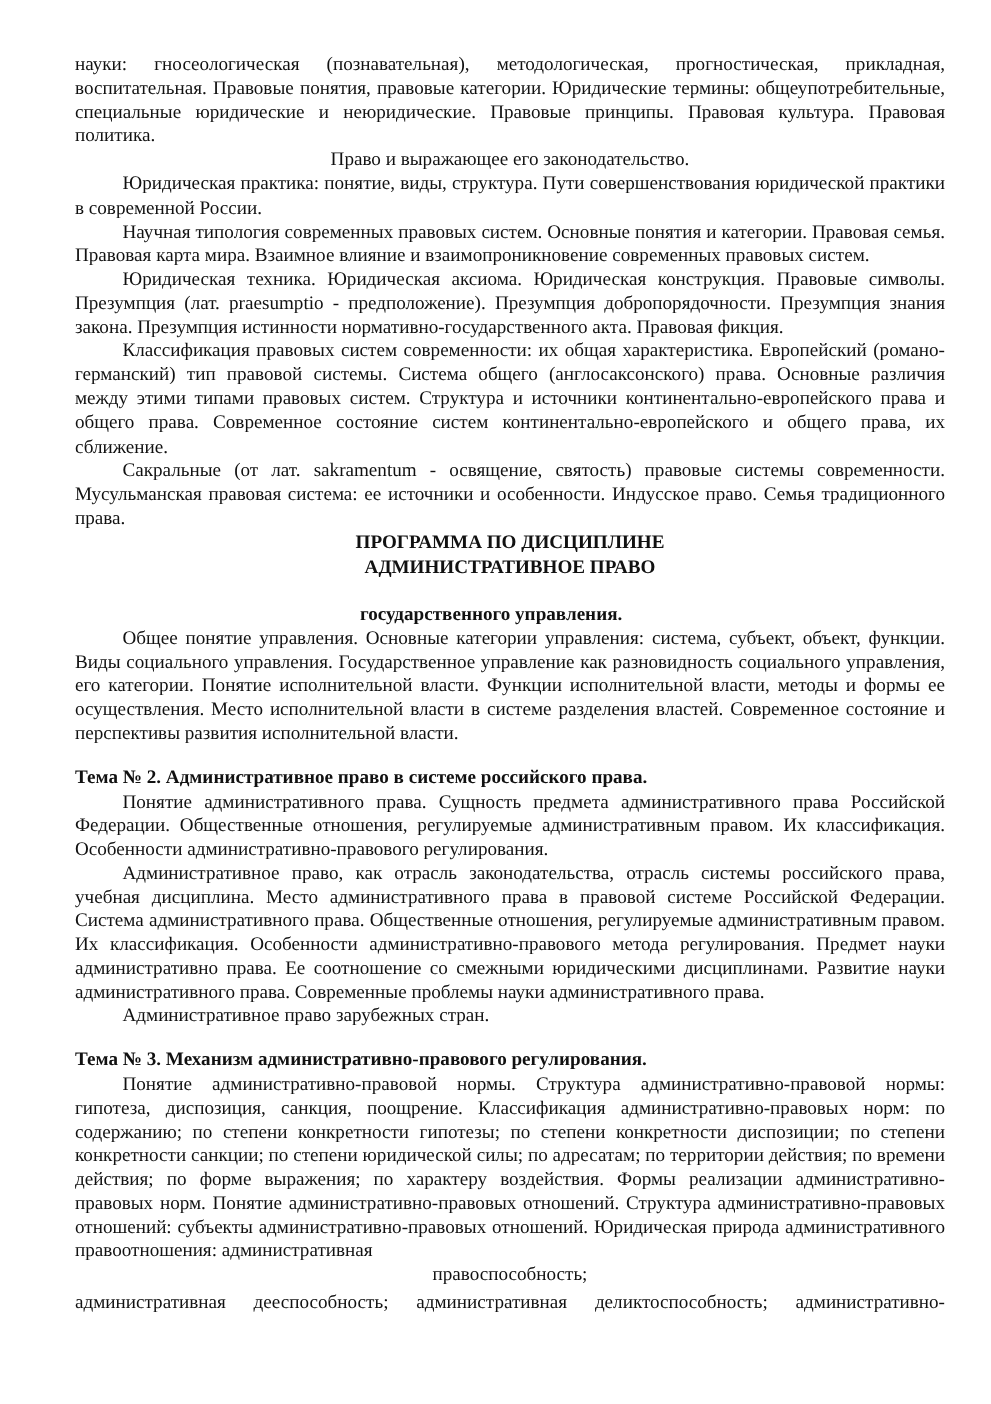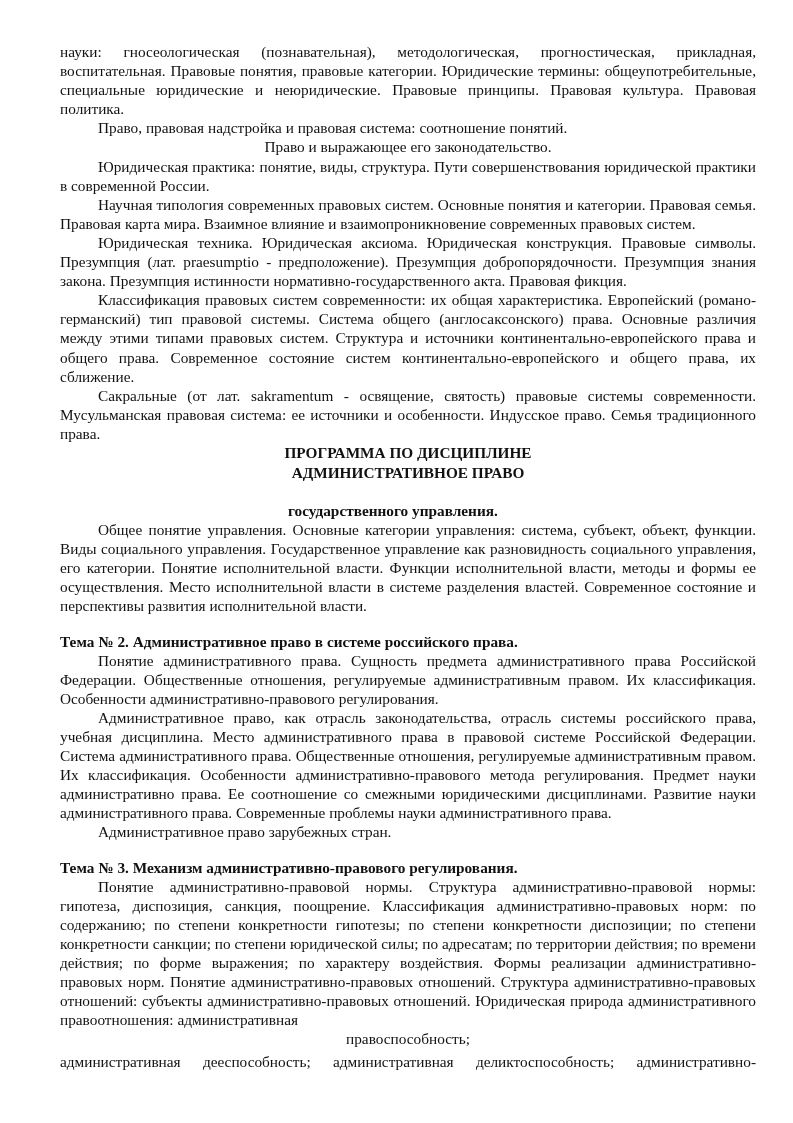--- a/index.html
+++ b/index.html
@@ -26,21 +26,20 @@
   .topic1 .cont { display: block; padding-left: 160px; }
   .spaced { margin-top: 16px; }
   .last { text-align: justify; text-align-last: justify; }
 </style>
 </head>
 <body>
 
 <div class="page">
 
   <p class="noind-j" style="text-align:justify;">науки: гносеологическая (познавательная), методологическая, прогностическая, прикладная, воспитательная. Правовые понятия, правовые категории. Юридические термины: общеупотребительные, специальные юридические и неюридические. Правовые принципы. Правовая культура. Правовая политика.</p>
-  <p class="ind-small">Право, правовая надстройка и правовая система: соотношение понятий.</p>
   <p class="noind">Право и выражающее его законодательство.</p>
   <p class="ind">Юридическая практика: понятие, виды, структура. Пути совершенствования юридической практики в современной России.</p>
   <p class="ind">Научная типология современных правовых систем. Основные понятия и категории. Правовая семья. Правовая карта мира. Взаимное влияние и взаимопроникновение современных правовых систем.</p>
   <p class="ind">Юридическая техника. Юридическая аксиома. Юридическая конструкция. Правовые символы. Презумпция (лат. praesumptio - предположение). Презумпция добропорядочности. Презумпция знания закона. Презумпция истинности нормативно-государственного акта. Правовая фикция.</p>
   <p class="ind">Классификация правовых систем современности: их общая характеристика. Европейский (романо-германский) тип правовой системы. Система общего (англосаксонского) права. Основные различия между этими типами правовых систем. Структура и источники континентально-европейского права и общего права. Современное состояние систем континентально-европейского и общего права, их сближение.</p>
   <p class="ind">Сакральные (от лат. sakramentum - освящение, святость) правовые системы современности. Мусульманская правовая система: ее источники и особенности. Индусское право. Семья традиционного права.</p>
 
   <div class="program-title">
     <div>ПРОГРАММА ПО ДИСЦИПЛИНЕ</div>
     <div>АДМИНИСТРАТИВНОЕ ПРАВО</div>

